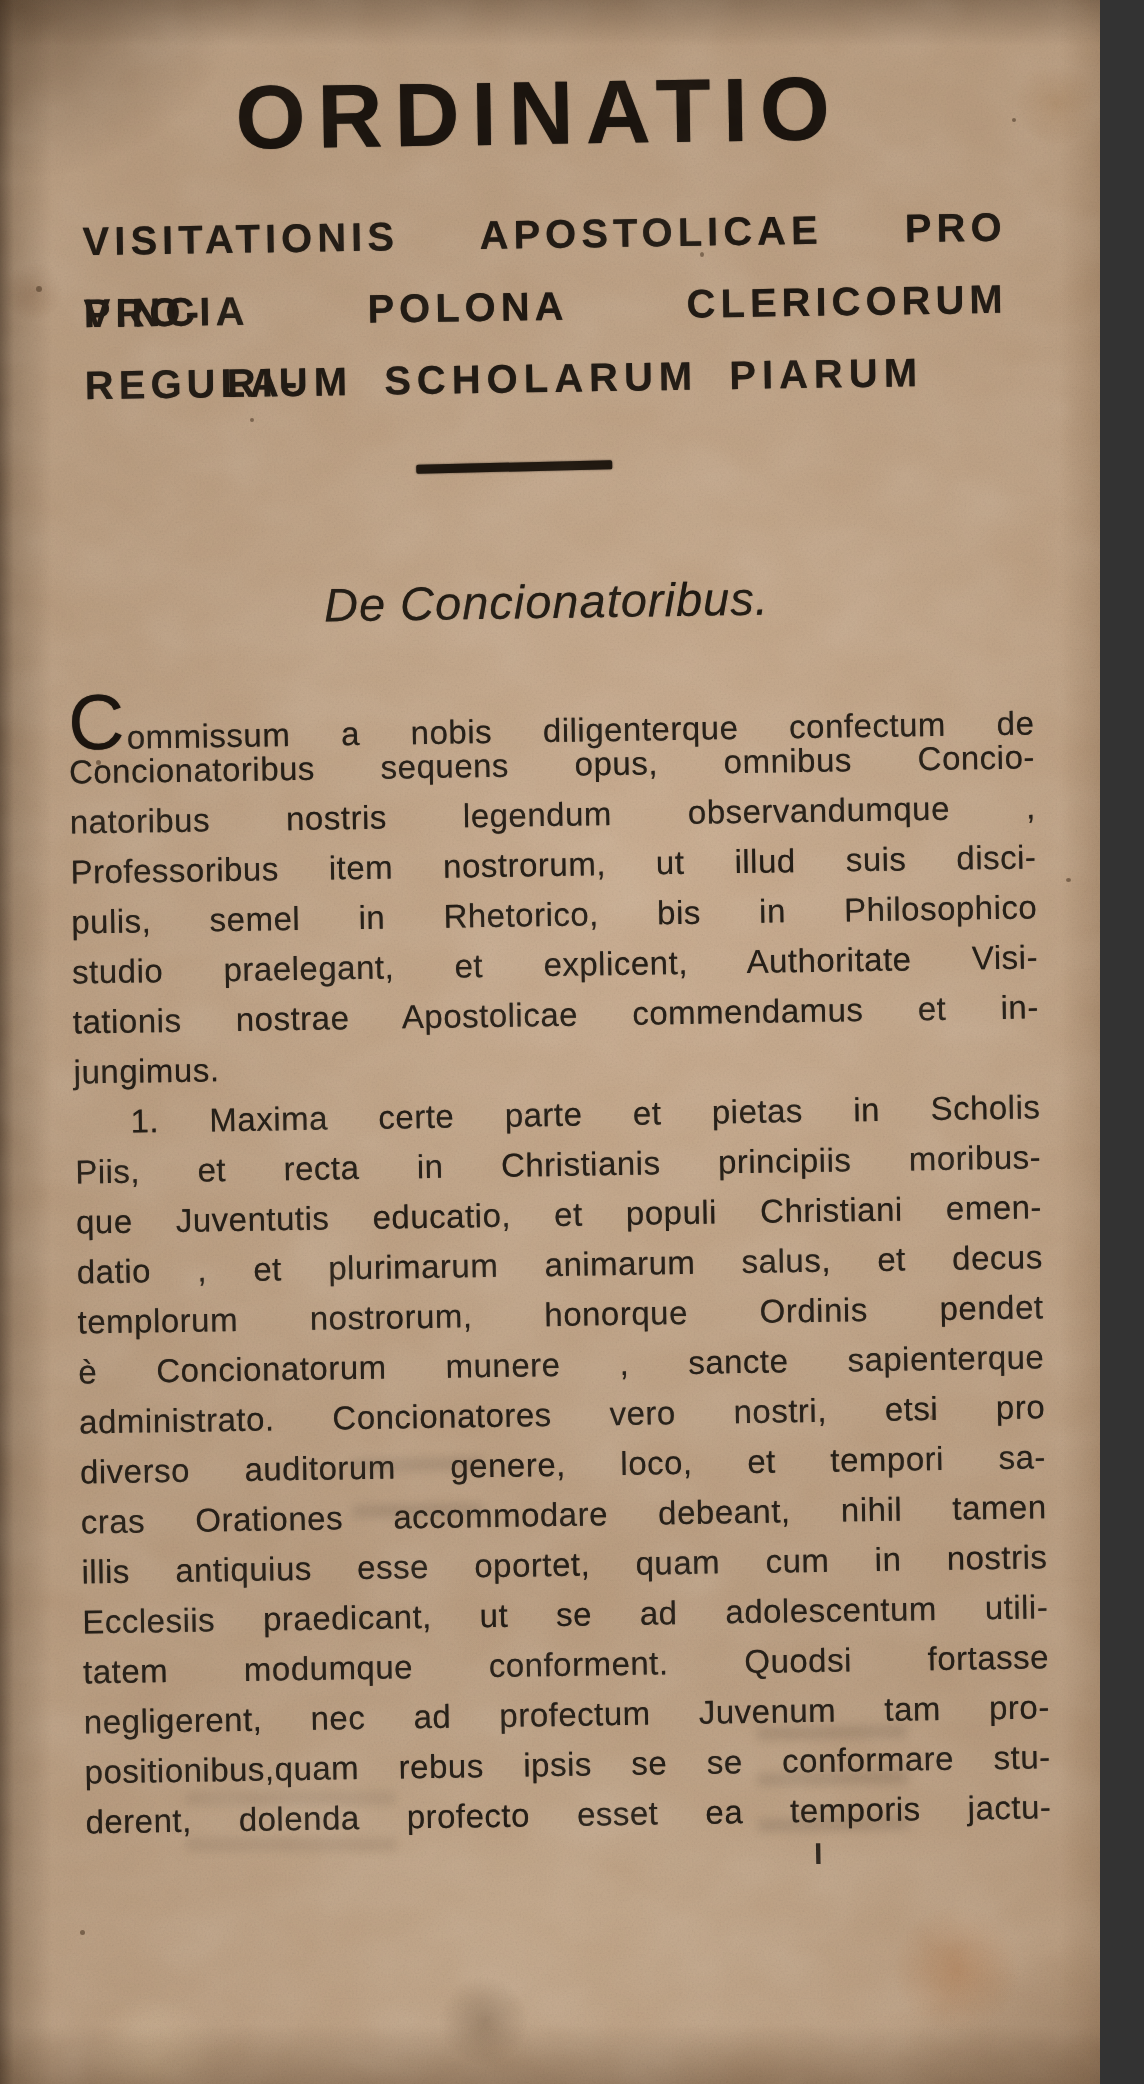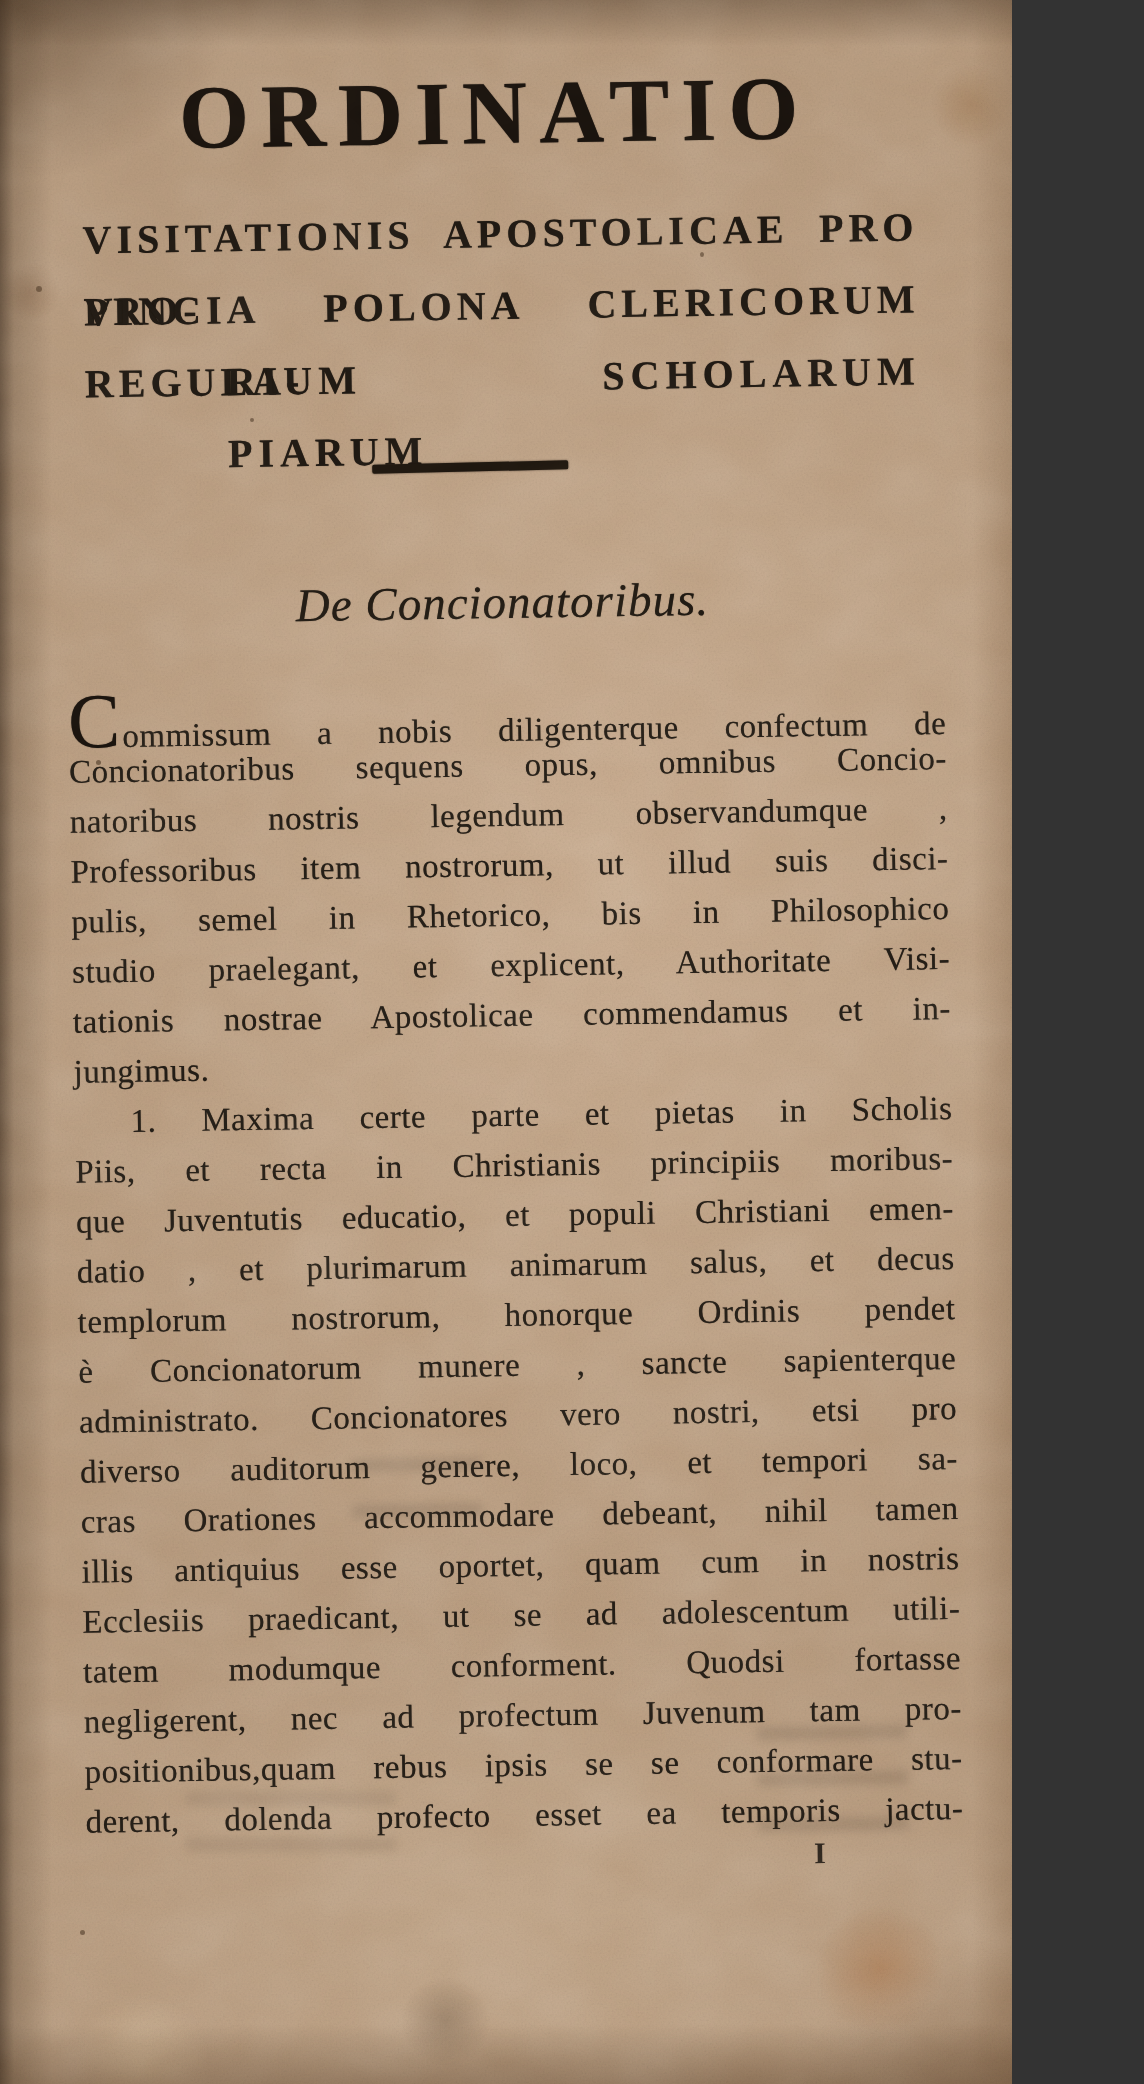--- a/index.html
+++ b/index.html
@@ -1,18 +1,18 @@
 <!DOCTYPE html>
 <html><head>
 <meta charset="utf-8">
 <style>
   html,body { margin:0; padding:0; background:#333; }
   .scan {
-    position:relative; width:1012px; height:2084px; overflow:hidden;
-    font-family:Liberation Serif, serif;
+    position:relative; width:1100px; height:2084px; overflow:hidden;
+    font-family:Liberation Sans, sans-serif;
     background:
       
       linear-gradient(90deg, rgba(52,36,22,.60) 0px, rgba(74,55,36,.28) 14px, rgba(74,55,36,0) 52px),
       linear-gradient(180deg, rgba(60,42,26,.38) 0px, rgba(60,42,26,0) 46px),
       linear-gradient(0deg, rgba(88,62,38,.42) 0px, rgba(88,62,38,0) 60px),
       linear-gradient(270deg, rgba(120,88,58,.30) 0px, rgba(120,88,58,0) 40px),
       radial-gradient(ellipse 340px 260px at 0% 0%, rgba(66,46,28,.50), rgba(66,46,28,0) 70%),
       radial-gradient(ellipse 300px 200px at 100% 100%, rgba(96,66,40,.35), rgba(96,66,40,0) 70%),
       
       radial-gradient(circle 85px at 87% 94.5%, rgba(158,88,36,.34), rgba(158,88,36,0) 75%),

